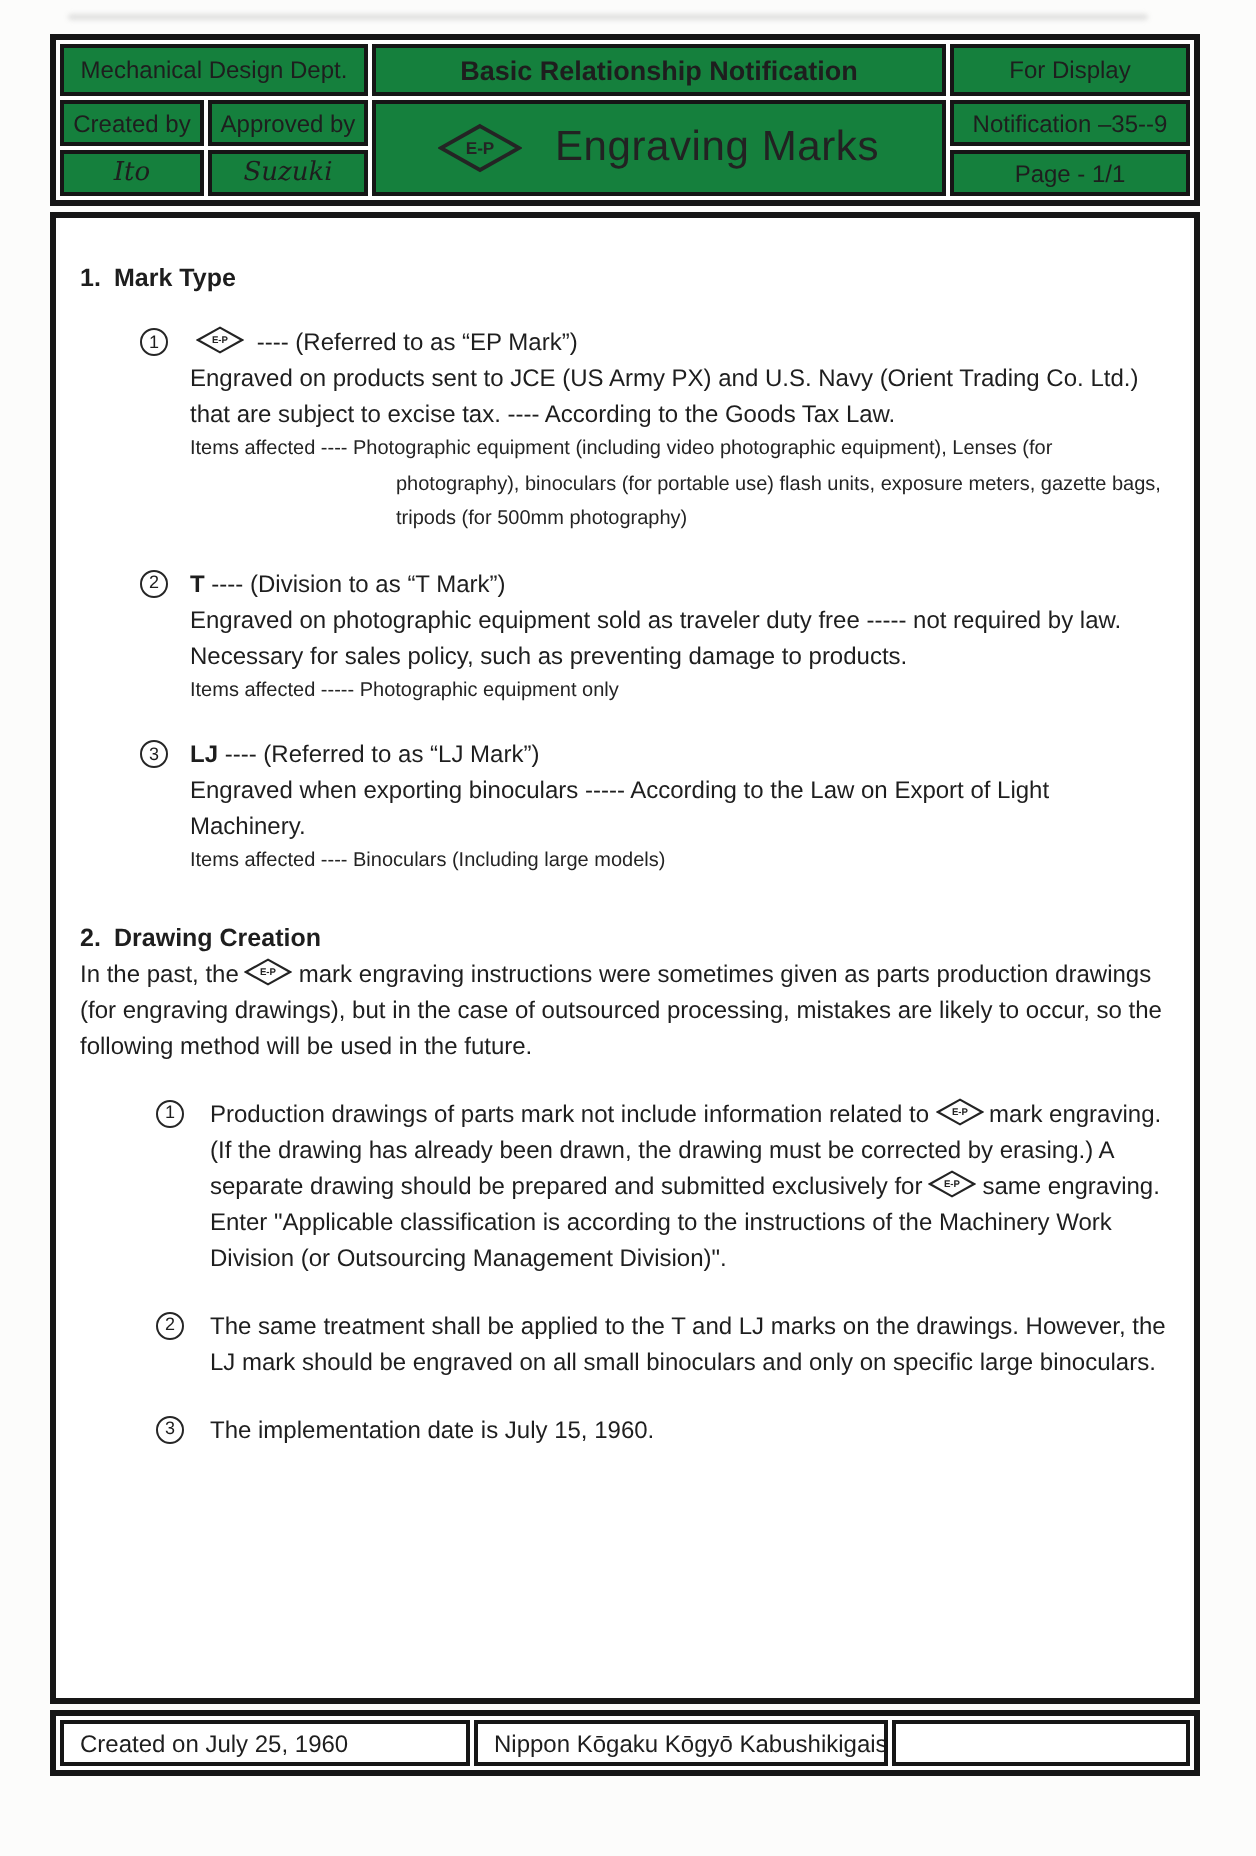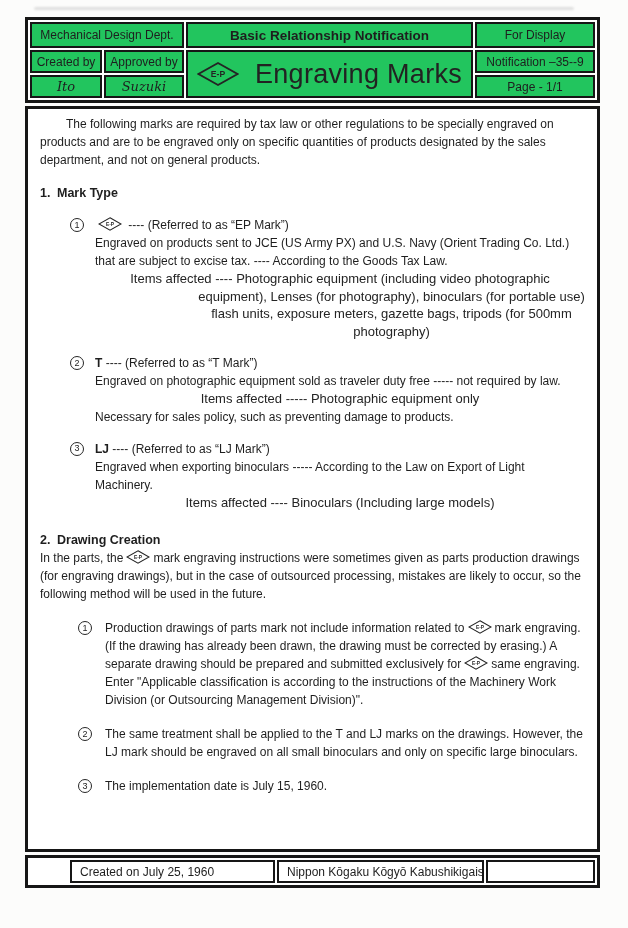--- a/index.html
+++ b/index.html
@@ -20,36 +20,36 @@
 
   
   .header-box{padding:2px;}
   .hgrid{
     display:grid;
     grid-template-columns:72px 80px 1fr 120px;
     grid-template-rows:26px 23px 23px;
     gap:2px;
   }
   .hcell{
-    border:2px solid #161616;background:#22c55e;box-sizing:border-box;
+    border:2px solid #161616;background:#15803d;box-sizing:border-box;
     display:flex;align-items:center;justify-content:center;
     font-size:12px;white-space:nowrap;overflow:hidden;
   }
   .c-dept{grid-column:1/3;grid-row:1;}
   .c-doctype{grid-column:3;grid-row:1;font-weight:700;font-size:13.5px;}
   .c-display{grid-column:4;grid-row:1;}
   .c-createdlbl{grid-column:1;grid-row:2;}
   .c-approvedlbl{grid-column:2;grid-row:2;}
   .c-title{grid-column:3;grid-row:2/4;gap:16px;}
   .c-notif{grid-column:4;grid-row:2;}
   .c-created{grid-column:1;grid-row:3;}
   .c-approved{grid-column:2;grid-row:3;}
   .c-page{grid-column:4;grid-row:3;}
   .script{font-family:"DejaVu Serif","Liberation Serif",serif;font-style:italic;font-size:13px;}
-  .doc-title{font-size:27px;letter-spacing:.3px;color:#222;}
+  .doc-title{font-size:21px;letter-spacing:.3px;color:#222;}
 
   
   .eplogo-lg{width:42px;height:26px;display:block;}
   .eplogo-sm{width:24px;height:14px;display:inline-block;vertical-align:-2px;margin:0 3px;}
   .eplogo-poly{fill:none;stroke:#242424;stroke-width:2;}
   .eplogo-txt{font-family:"Liberation Sans",sans-serif;font-weight:bold;font-size:9px;fill:#242424;}
 
   
   .body-box{margin-top:3px;height:746px;padding:6px 12px;font-size:12px;line-height:18px;}
   .intro{text-indent:26px;margin:4px 0 0 0;}
@@ -62,26 +62,26 @@
   .s2{margin-left:38px;margin-top:16px;}
   .circ{
     flex:0 0 14px;width:14px;height:14px;margin-top:2px;
     border:1.3px solid #262626;border-radius:50%;box-sizing:border-box;
     display:flex;align-items:center;justify-content:center;
     font-size:9px;line-height:1;
   }
   .ibody{flex:1;padding-left:11px;}
   .s2 .ibody{padding-left:13px;}
   .mark-b{font-weight:700;}
-  .affected{font-size:13px;line-height:17.5px;padding-left:103px;text-indent:-103px;color:#242424;text-align:center;}
+  .affected{font-size:10px;line-height:17.5px;padding-left:103px;text-indent:-103px;color:#242424;}
   .para{margin:0;}
 
   
   .footer-box{margin-top:3px;padding:2px;}
-  .fgrid{display:grid;grid-template-columns:205px 207px 1fr;gap:2px;margin-left:40px;}
+  .fgrid{display:grid;grid-template-columns:205px 207px 1fr;gap:2px;}
   .fcell{
     border:2px solid #161616;background:#fff;box-sizing:border-box;
     height:23px;display:flex;align-items:center;
     padding:0 8px;font-size:12px;white-space:nowrap;overflow:hidden;
   }
 </style>
 </head>
 <body>
 
 <div class="page">
@@ -109,21 +109,20 @@
         <div class="hcell c-notif">Notification –35--9</div>
 
         <div class="hcell c-created script">Ito</div>
         <div class="hcell c-approved script">Suzuki</div>
         <div class="hcell c-page">Page - 1/1</div>
       </div>
     </div>
 
     <div class="box body-box">
 
-      <p class="intro para">The following marks are required by tax law or other regulations to be specially engraved on products and are to be engraved only on specific quantities of products designated by the sales department, and not on general products.</p>
 
       <div class="sec-head">
         <span class="sec-num">1.</span>
         <span>Mark Type</span>
       </div>
 
       <div class="item s1">
         <span class="circ">1</span>
         <div class="ibody">
           <div class="para">
@@ -134,42 +133,42 @@
             <span>---- (Referred to as “EP Mark”)</span>
           </div>
           <p class="para">Engraved on products sent to JCE (US Army PX) and U.S. Navy (Orient Trading Co. Ltd.) that are subject to excise tax. ---- According to the Goods Tax Law.</p>
           <p class="para affected">Items affected ---- Photographic equipment (including video photographic equipment), Lenses (for photography), binoculars (for portable use) flash units, exposure meters, gazette bags, tripods (for 500mm photography)</p>
         </div>
       </div>
 
       <div class="item s1">
         <span class="circ">2</span>
         <div class="ibody">
-          <div class="para"><span class="mark-b">T</span><span> ---- (Referred to as “T Mark”)</span></div>
+          <div class="para"><span class="mark-b">T</span><span> ---- (Division to as “T Mark”)</span></div>
           <p class="para">Engraved on photographic equipment sold as traveler duty free ----- not required by law.</p>
+          <p class="para">Necessary for sales policy, such as preventing damage to products.</p>
           <p class="para affected">Items affected ----- Photographic equipment only</p>
-          <p class="para">Necessary for sales policy, such as preventing damage to products.</p>
         </div>
       </div>
 
       <div class="item s1">
         <span class="circ">3</span>
         <div class="ibody">
           <div class="para"><span class="mark-b">LJ</span><span> ---- (Referred to as “LJ Mark”)</span></div>
           <p class="para">Engraved when exporting binoculars ----- According to the Law on Export of Light Machinery.</p>
           <p class="para affected">Items affected ---- Binoculars (Including large models)</p>
         </div>
       </div>
 
       <div class="sec-head" style="margin-top:20px;">
         <span class="sec-num">2.</span>
         <span>Drawing Creation</span>
       </div>
 
-      <p class="para sec2-intro"><span>In the parts, the</span><svg class="eplogo-sm" viewBox="0 0 44 26">
+      <p class="para sec2-intro"><span>In the past, the</span><svg class="eplogo-sm" viewBox="0 0 44 26">
             <polygon class="eplogo-poly" points="22,1.5 42.5,13 22,24.5 1.5,13"></polygon>
             <text class="eplogo-txt" x="22" y="16.2" text-anchor="middle">E-P</text>
           </svg><span>mark engraving instructions were sometimes given as parts production drawings (for engraving drawings), but in the case of outsourced processing, mistakes are likely to occur, so the following method will be used in the future.</span></p>
 
       <div class="item s2">
         <span class="circ">1</span>
         <div class="ibody">
           <p class="para"><span>Production drawings of parts mark not include information related to</span><svg class="eplogo-sm" viewBox="0 0 44 26">
                 <polygon class="eplogo-poly" points="22,1.5 42.5,13 22,24.5 1.5,13"></polygon>
                 <text class="eplogo-txt" x="22" y="16.2" text-anchor="middle">E-P</text>

